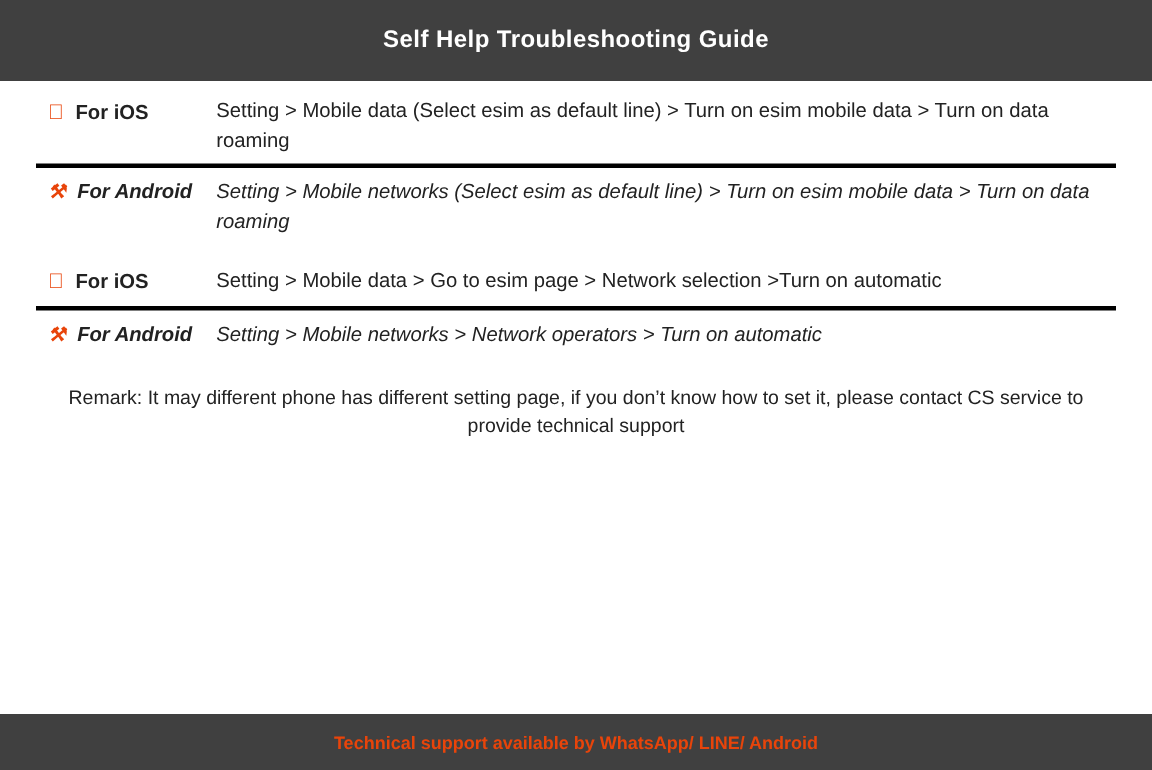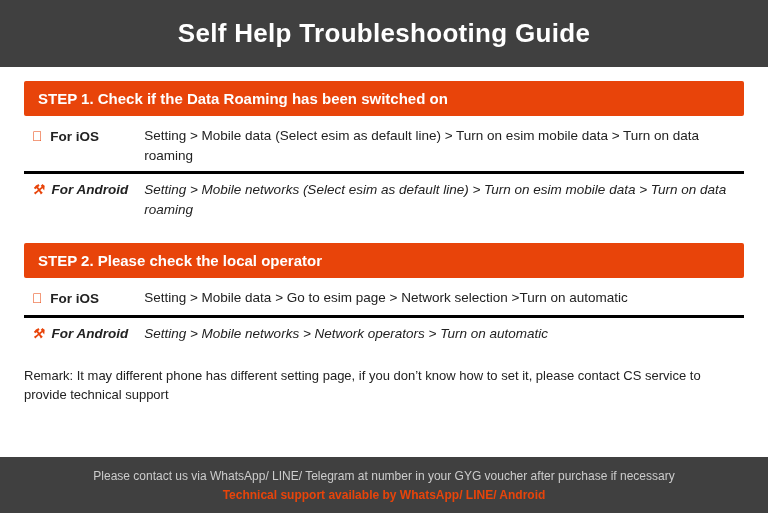--- a/index.html
+++ b/index.html
@@ -10,21 +10,21 @@
       background: #f5f5f5;
       display: flex;
       flex-direction: column;
     }
 
     .header {
       background: #404040;
       color: white;
       text-align: center;
       padding: 18px 20px;
-      font-size: 26px;
+      font-size: 16px;
       font-weight: bold;
       letter-spacing: 0.3px;
     }
 
     .main-content {
       background: white;
       flex: 1;
       padding: 0 24px 14px 24px;
       display: flex;
       flex-direction: column;
@@ -79,20 +79,21 @@
       display: inline-block;
       margin-right: 4px;
       color: #e8440a;
       font-size: 13px;
     }
 
     .remark-section {
       margin-top: 12px;
       font-size: 13px;
       color: #222;
+      text-align: center;
       line-height: 1.5;
     }
 
     .footer {
       background: #404040;
       color: #ccc;
       text-align: center;
       padding: 10px 20px 8px 20px;
       font-size: 12px;
       line-height: 1.6;
@@ -111,23 +112,20 @@
 </head>
 <body>
 
 <div class="header">
   <span>Self Help Troubleshooting Guide</span>
 </div>
 
 <div class="main-content">
 
   <div class="step-section">
-    <div class="step-header">
-      <span>STEP 1.  Check if the Data Roaming has been switched on</span>
-    </div>
     <table class="step-table">
       <tbody>
           <tr>
         <td class="platform-cell">
           <span class="apple-icon"></span>
           <span>For iOS</span>
         </td>
         <td>Setting &gt; Mobile data (Select esim as default line) &gt; Turn on esim mobile data &gt; Turn on data roaming</td>
       </tr>
       <tr>
@@ -135,23 +133,20 @@
           <span class="android-icon">⚒</span>
           <span>For Android</span>
         </td>
         <td>Setting &gt; Mobile networks (Select esim as default line) &gt; Turn on esim mobile data &gt; Turn on data roaming</td>
       </tr>
     </tbody>
       </table>
   </div>
 
   <div class="step-section">
-    <div class="step-header">
-      <span>STEP 2.  Please check the local operator</span>
-    </div>
     <table class="step-table">
       <tbody>
           <tr>
         <td class="platform-cell">
           <span class="apple-icon"></span>
           <span>For iOS</span>
         </td>
         <td>Setting &gt; Mobile data &gt; Go to esim page &gt; Network selection &gt;Turn on automatic</td>
       </tr>
       <tr>
@@ -165,15 +160,14 @@
       </table>
   </div>
 
   <div class="remark-section">
     <span>Remark: It may different phone has different setting page, if you don’t know how to set it,  please contact CS service to provide technical support</span>
   </div>
 
 </div>
 
 <div class="footer">
-  <div>Please contact us via WhatsApp/ LINE/ Telegram at number in your GYG voucher after purchase if necessary</div>
   <div class="footer-support">Technical support available by WhatsApp/ LINE/ Android</div>
 </div>
 
 </body></html>

